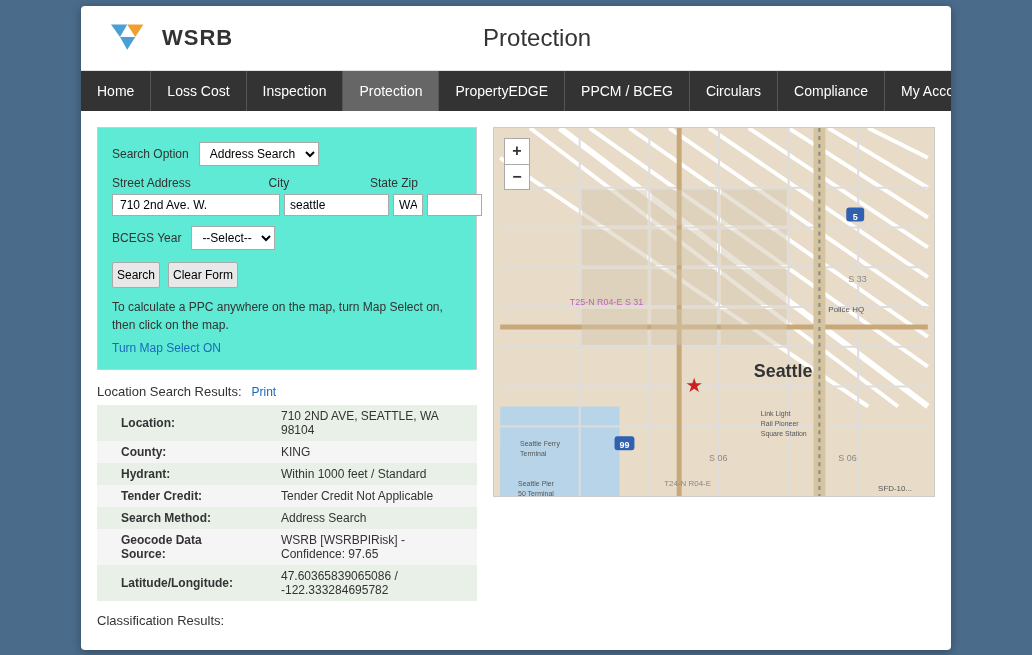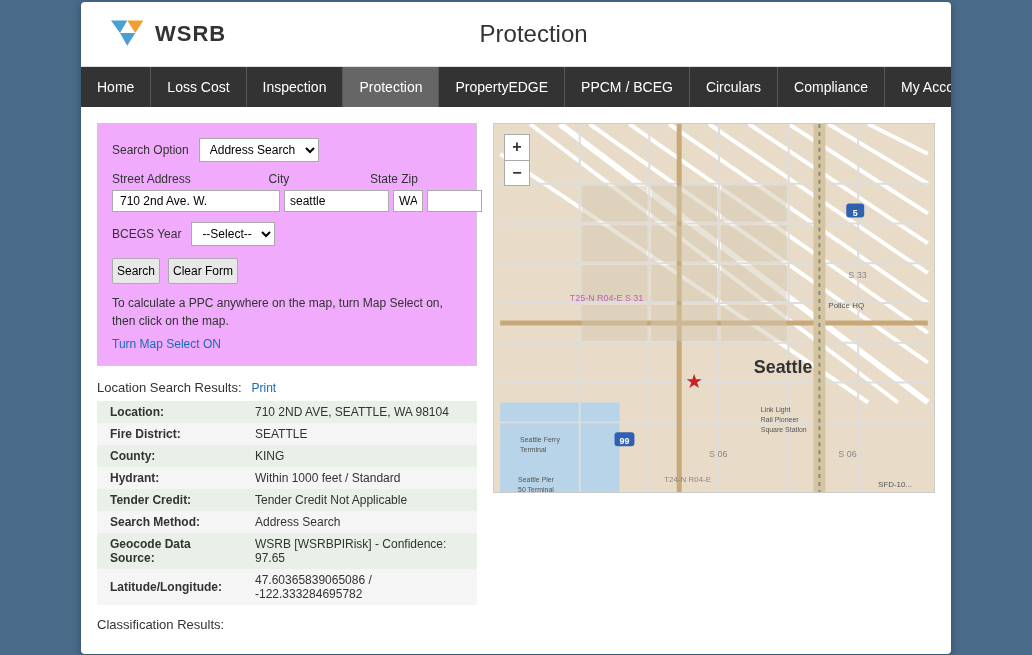--- a/index.html
+++ b/index.html
@@ -25,21 +25,21 @@
     .header {
       display: flex;
       align-items: center;
       justify-content: space-between;
       padding: 18px 30px;
       border-bottom: 1px solid #e0e0e0;
     }
     .logo-area {
       display: flex;
       align-items: center;
-      gap: 8px;
+      gap: 15px;
     }
     .logo-icon {
       width: 36px;
       height: 28px;
     }
     .logo-text {
       font-size: 22px;
       font-weight: bold;
       color: #333;
       letter-spacing: 1px;
@@ -78,21 +78,21 @@
 
     
     .left-panel {
       width: 380px;
       flex-shrink: 0;
     }
     .search-form {
       border: 1px solid #ccc;
       padding: 14px;
       margin-bottom: 14px;
-      background: #f0abfc;
+      background: #5eead4;
     }
     .search-option-row {
       display: flex;
       align-items: center;
       margin-bottom: 10px;
       gap: 10px;
     }
     .search-option-label {
       font-size: 12px;
       color: #333;
@@ -207,21 +207,21 @@
       cursor: pointer;
       text-decoration: none;
     }
     .results-table {
       width: 100%;
       border-collapse: collapse;
       font-size: 12px;
       margin-bottom: 12px;
     }
     .results-table tr td {
-      padding: 4px 13px;
+      padding: 4px 24px;
       border: none;
     }
     .results-table tr:nth-child(odd) td {
       background: #e8f0e8;
     }
     .results-table tr:nth-child(even) td {
       background: #f5f5f5;
     }
     .results-table td:first-child {
       font-weight: bold;
@@ -358,24 +358,20 @@
       <div class="results-section">
         <div class="results-header">
           <span class="results-title">Location Search Results:</span>
           <a class="results-print">Print</a>
         </div>
         <table class="results-table">
           <tbody id="results-tbody">
               <tr>
                 <td>Location:</td>
                 <td>710 2ND AVE, SEATTLE, WA 98104</td>
-              </tr>
-              <tr>
-                <td>Fire District:</td>
-                <td>SEATTLE</td>
               </tr>
               <tr>
                 <td>County:</td>
                 <td>KING</td>
               </tr>
               <tr>
                 <td>Hydrant:</td>
                 <td>Within 1000 feet / Standard</td>
               </tr>
               <tr>

